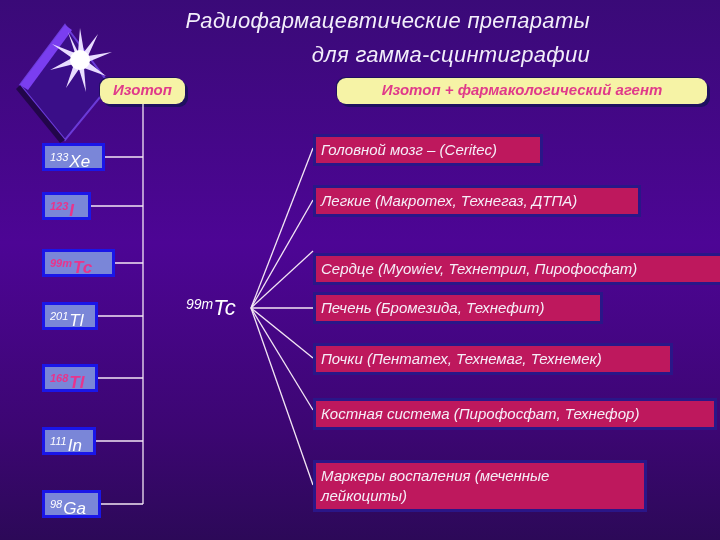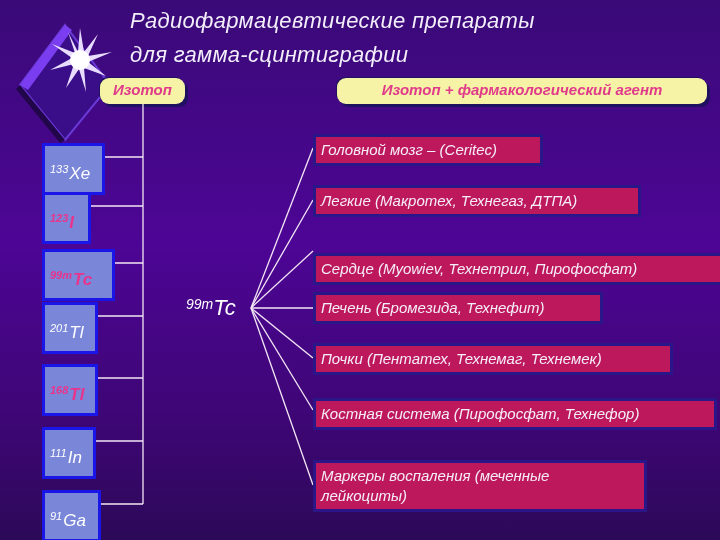--- a/index.html
+++ b/index.html
@@ -3,33 +3,33 @@
   <meta charset="utf-8">
   <style>
     html, body { margin: 0; padding: 0; }
     body {
       width: 720px; height: 540px; overflow: hidden; position: relative;
       background: linear-gradient(180deg, #3a0a78 0%, #4d0595 45%, #3c0672 80%, #2c0958 100%);
       font-family: "Liberation Sans", sans-serif;
     }
     .abs { position: absolute; }
     .title {
-      position: absolute; left: 130px; width: 460px; text-align: left;
+      position: absolute; left: 130px; width: 460px; text-align: right;
       color: #f2eefa; font-style: italic; font-size: 22px; line-height: 34px;
       letter-spacing: 0.3px;
     }
     .header-box {
       position: absolute; background: #f6f3a6;
       box-shadow: 3px 3px 0 #1f1060, -1px -1px 0 #1f1060;
       color: #e03a8a; font-weight: bold; font-style: italic; font-size: 15px;
       text-align: center; line-height: 24px; border-radius: 9px;
     }
     .iso-box {
       position: absolute; background: #7a86d8; border: 3px solid #1a16e8;
-      height: 22px; line-height: 22px; padding: 12px 5px;
+      height: 22px; line-height: 22px; padding: 0 5px;
       font-style: italic; font-size: 17px; color: #ffffff; white-space: nowrap;
       box-sizing: content-box;
     }
     .iso-box sup { font-size: 11px; vertical-align: 6px; margin-right: 1px; }
     .iso-box.pink { color: #e8348c; font-weight: bold; }
     .organ-box {
       position: absolute; background: #be185d;
       border: 3px solid #2a1688;
       color: #f5eef8; font-style: italic; font-size: 15px;
       padding: 3px 5px; line-height: 20px; box-sizing: border-box;
@@ -93,21 +93,21 @@
 <div class="iso-box" style="left:42px;top:302px;width:40px">
   <sup>201</sup><span>Tl</span>
 </div>
 <div class="iso-box pink" style="left:42px;top:364px;width:40px">
   <sup>168</sup><span>Tl</span>
 </div>
 <div class="iso-box" style="left:42px;top:427px;width:38px">
   <sup>111</sup><span>In</span>
 </div>
 <div class="iso-box" style="left:42px;top:490px;width:43px">
-  <sup>91</sup><span>Ga</span>
+  <sup>98</sup><span>Ga</span>
 </div>
 
 <div class="tc-label">
   <span class="m">99m</span><span class="s">Tc</span>
 </div>
 
 <div class="organ-box" style="left:313px;top:134px;width:230px;height:32px">Головной мозг – (Ceritec)</div>
 <div class="organ-box" style="left:313px;top:185px;width:328px;height:32px">Легкие (Макротех, Технегаз, ДТПА)</div>
 <div class="organ-box" style="left:313px;top:253px;width:428px;height:32px">Сердце (Myowiev, Технетрил, Пирофосфат)</div>
 <div class="organ-box" style="left:313px;top:292px;width:290px;height:32px">Печень (Бромезида, Технефит)</div>

